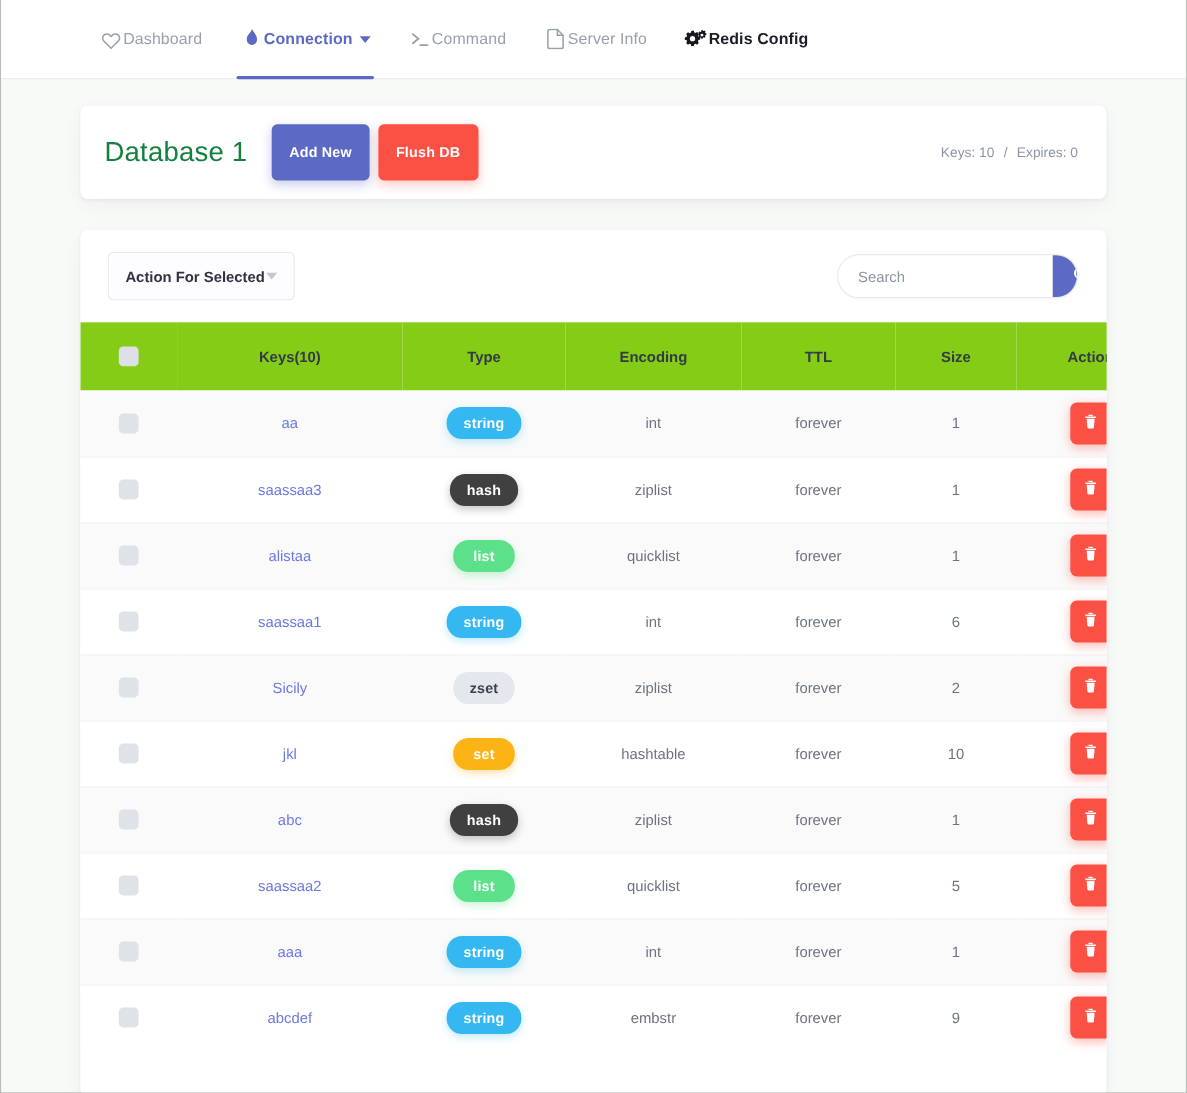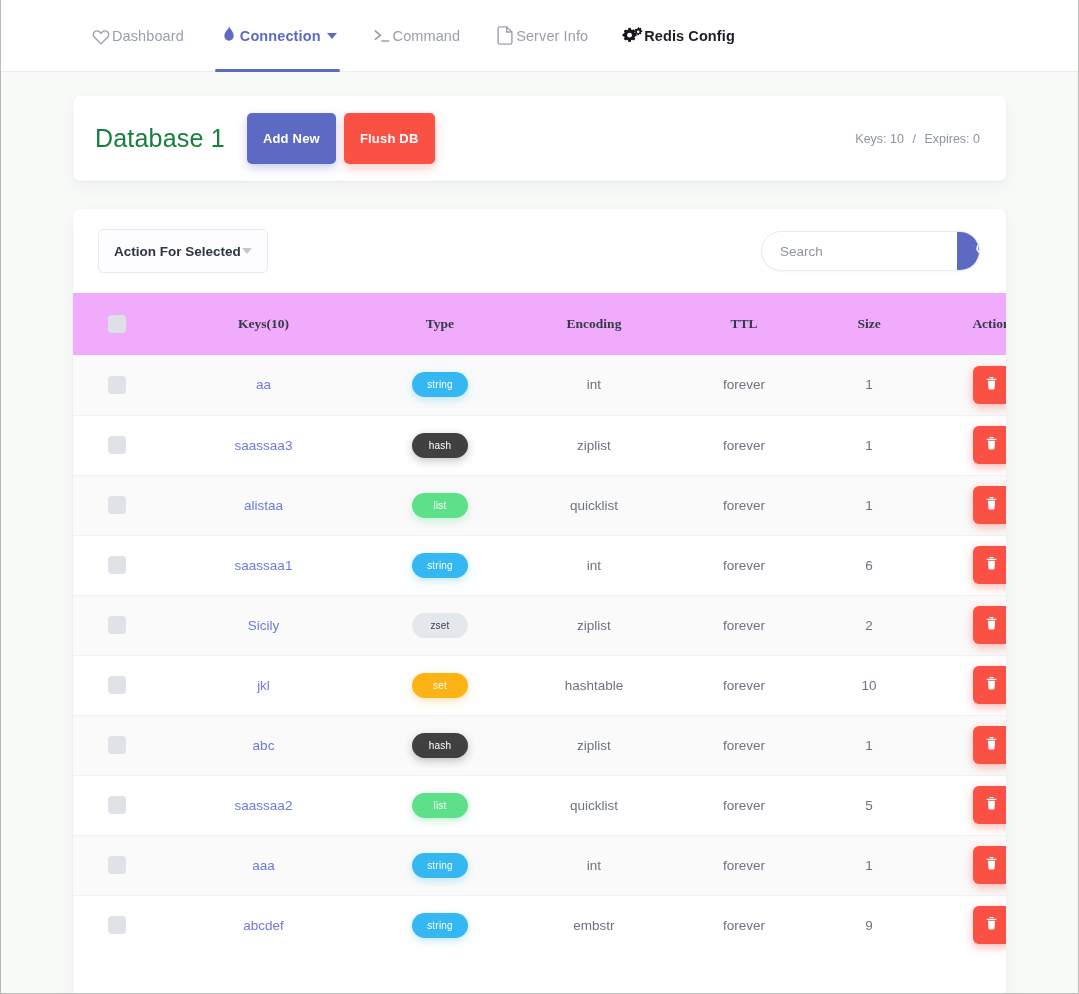--- a/index.html
+++ b/index.html
@@ -191,21 +191,21 @@
     align-items: center;
     justify-content: center;
     cursor: pointer;
     flex: none;
     margin-right: -1px;
   }
 
   
   table { width: 100%; border-collapse: collapse; table-layout: fixed; }
 
-  thead tr { background: #f0abfc; height: 62px; font-family: Liberation Serif, serif; }
+  thead tr { background: #84cc16; height: 62px; }
   thead th {
     font-size: 13.5px;
     font-weight: bold;
     color: #343a46;
     text-align: center;
   }
   th.c-check { width: 88px; }
   th.c-key   { width: 205px; }
   th.c-type  { width: 148px; }
   th.c-enc   { width: 160px; }
@@ -234,22 +234,22 @@
     font-size: 13.5px;
     cursor: pointer;
     text-decoration: none;
   }
 
   .badge {
     display: inline-block;
     min-width: 56px;
     padding: 7px 15px;
     border-radius: 14px;
-    font-size: 10px;
-    font-weight: normal;
+    font-size: 13px;
+    font-weight: bold;
     color: #ffffff;
     letter-spacing: .2px;
   }
   .badge-string { background: #35b8f2; box-shadow: 0 3px 8px rgba(53,184,242,.3); }
   .badge-hash   { background: #404040; box-shadow: 0 3px 8px rgba(20,22,26,.25); }
   .badge-list   { background: #5de08a; box-shadow: 0 3px 8px rgba(93,224,138,.35); }
   .badge-zset   { background: #e4e7eb; color: #3a4150; box-shadow: none; }
   .badge-set    { background: #fcb316; box-shadow: 0 3px 8px rgba(252,179,22,.35); }
 
   .del-btn {

